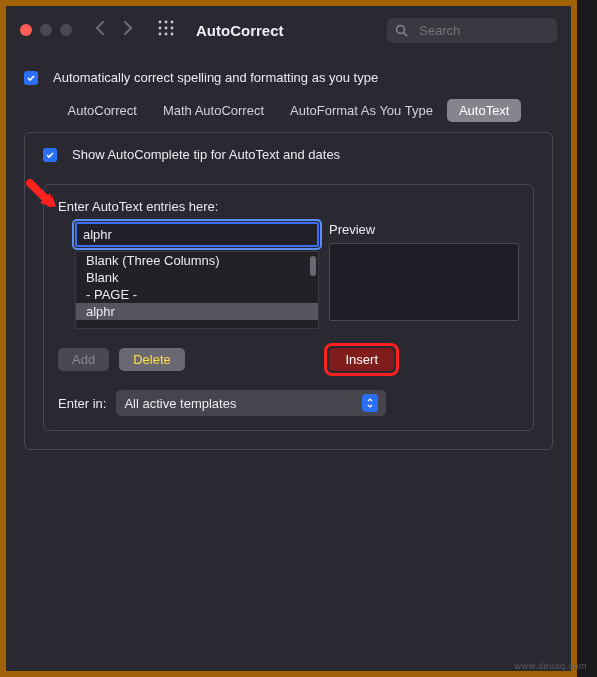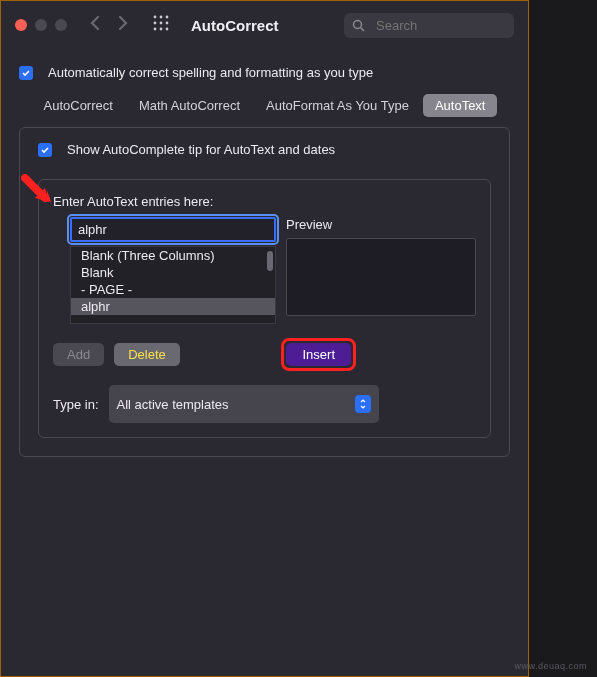--- a/index.html
+++ b/index.html
@@ -1,17 +1,17 @@
 <!DOCTYPE html>
 <html><head>
 <meta charset="utf-8">
 <style>
   * { box-sizing: border-box; margin: 0; padding: 0; font-family: -apple-system, BlinkMacSystemFont, "Segoe UI", sans-serif; }
   body { background: #1a1a1d; width: 597px; height: 677px; overflow: hidden; }
-  .window { background: #2a2830; width: 529px; height: 677px; border: 1px solid #a16207; }
+  .window { background: #2a2830; width: 577px; height: 677px; border: 6px solid #a16207; }
   
   .titlebar { height: 48px; display: flex; align-items: center; padding: 0 14px; gap: 12px; }
   .traffic { display: flex; gap: 8px; }
   .dot { width: 12px; height: 12px; border-radius: 50%; }
   .dot.red { background: #ff5f57; }
   .dot.grey { background: #4a4850; }
   .nav-arrows { display: flex; gap: 18px; margin-left: 10px; }
   .nav-arrow { color: #6a6870; cursor: default; }
   .grid-icon { color: #cac8d0; margin-left: 12px; cursor: pointer; }
   .title { color: #efeef4; font-weight: 700; font-size: 15px; margin-left: 10px; }
@@ -47,26 +47,26 @@
   
   .list-box { background: #232128; border: 1px solid #3a3840; margin-top: 4px; height: 78px; position: relative; }
   .list-item { color: #eceaf0; font-size: 13px; padding: 1px 10px; }
   .list-item.selected { background: #56545c; }
   .scrollbar-thumb { position: absolute; right: 2px; top: 4px; width: 6px; height: 20px; background: #6a6870; border-radius: 3px; }
   
   .button-row { display: flex; gap: 10px; margin-top: 14px; align-items: center; }
   .btn { border: none; border-radius: 5px; padding: 4px 14px; font-size: 13px; cursor: pointer; }
   .btn.disabled { background: #4a4850; color: #8a8890; cursor: default; }
   .btn.normal { background: #6a6870; color: #fde047; }
-  .btn.primary { background: #4c1d95; color: #fff; padding: 4px 16px; }
+  .btn.primary { background: #7f1d1d; color: #fff; padding: 4px 16px; }
   .insert-wrap { margin-left: auto; margin-right: 120px; border: 3px solid #ff2020; border-radius: 8px; padding: 2px; }
   
   .lookin-row { display: flex; align-items: center; gap: 10px; margin-top: 14px; }
   .lookin-label { color: #eceaf0; font-size: 13px; }
-  .select { background: #46444c; color: #eceaf0; border: none; border-radius: 5px; padding: 10px 8px; font-size: 13px; width: 270px; display: flex; justify-content: space-between; align-items: center; cursor: pointer; }
+  .select { background: #46444c; color: #eceaf0; border: none; border-radius: 5px; padding: 4px 8px; font-size: 13px; width: 270px; display: flex; justify-content: space-between; align-items: center; cursor: pointer; }
   .select-chevrons { background: #2a6ff5; border-radius: 4px; width: 16px; height: 18px; display: flex; flex-direction: column; align-items: center; justify-content: center; }
   
   .watermark { position: absolute; bottom: 6px; right: 10px; color: #5a5860; font-size: 9px; letter-spacing: 0.5px; }
 </style>
 </head>
 <body>
 
 <div class="window">
   <div class="titlebar">
     <div class="traffic">
@@ -170,21 +170,21 @@
 
         <div class="button-row">
           <button class="btn disabled">Add</button>
           <button class="btn normal">Delete</button>
           <div class="insert-wrap">
             <button class="btn primary">Insert</button>
           </div>
         </div>
 
         <div class="lookin-row">
-          <span class="lookin-label">Type in:</span>
+          <span class="lookin-label">Enter in:</span>
           <div class="select">
             <span>All active templates</span>
             <span class="select-chevrons">
               <svg width="8" height="12" viewBox="0 0 8 12">
                   <path d="M2 4 L4 2 L6 4 M2 8 L4 10 L6 8" stroke="#fff" stroke-width="1.2" fill="none"></path>
                 </svg>
             </span>
           </div>
         </div>
       </div>

